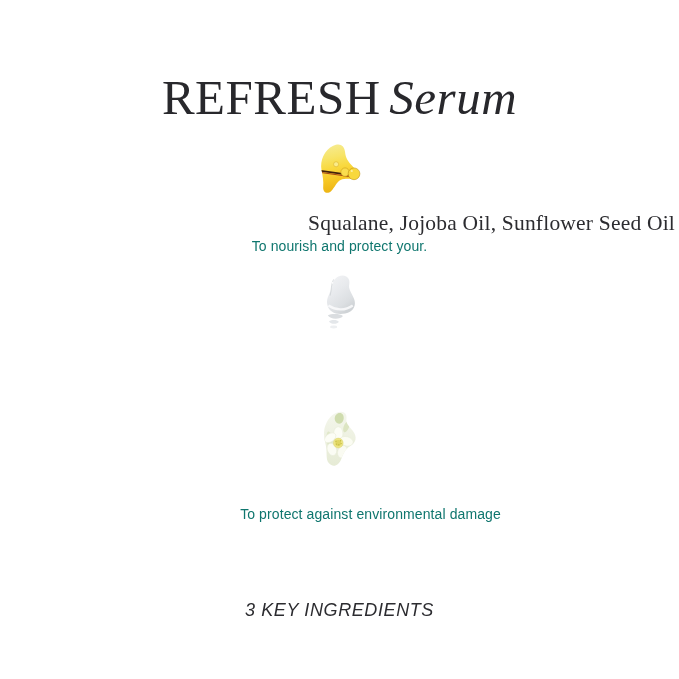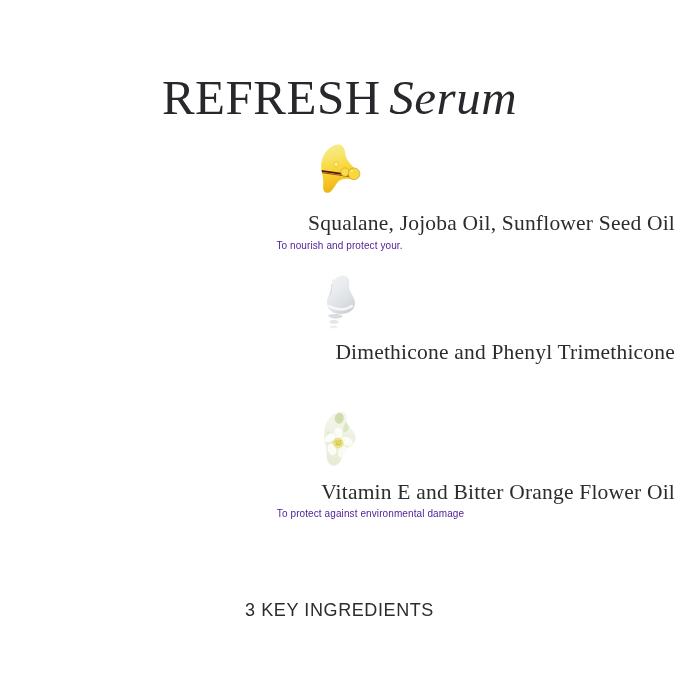--- a/index.html
+++ b/index.html
@@ -60,41 +60,42 @@
   }
   .h-1 { top: 206px; }
   .h-2 { top: 335px; }
   .h-3 { top: 475px; }
   .ingredient-desc {
     position: absolute;
     left: 50%;
     transform: translateX(-50%);
     margin: 0;
     text-align: center;
-    font-size: 10px;
+    font-size: 14px;
     font-weight: 400;
-    color: #4c1d95;
+    color: #0f766e;
     line-height: 18px;
     letter-spacing: 0.1px;
     white-space: pre-line;
     max-width: 420px;
   }
   .d-1 { top: 237px; }
   .d-2 { top: 366px; }
   .d-3 { top: 505px; margin-left: 31px; }
   .footer-label {
     position: absolute;
     top: 600px;
     left: 0;
     right: 0;
     text-align: center;
     font-size: 18px;
     font-weight: 400;
     color: #2c2c30;
     letter-spacing: 0.6px;
+    font-style: italic;
   }
 </style>
 </head>
 <body>
 
 <div class="canvas">
 
   <h1 class="product-title"><span class="brand">REFRESH</span><span class="product">Serum</span></h1>
 
   <div class="icon-wrap icon-oil">
@@ -142,21 +143,20 @@
       <path d="M47,6 C59,1 68,8 66,19 C64,28 70,34 74,44 C79,56 73,67 59,70
                C45,73 30,68 28,54 C26,43 33,36 35,26 C37,15 41,9 47,6 Z" fill="url(#gradSil)"></path>
       <path d="M39,11 C34,19 36,29 33,39" stroke="#c6cace" stroke-width="1.5" fill="none" opacity="0.7"></path>
       <path d="M30,56 C42,64 58,66 72,56" stroke="#fbfcfd" stroke-width="4" fill="none" opacity="0.85"></path>
       <circle cx="37" cy="17" r="1.5" fill="#ffffff" opacity="0.95"></circle>
       <path d="M29,73 C35,70 50,70 55,74 C52,80 33,81 29,73 Z" fill="#dadde0"></path>
       <path d="M31,83 C36,80 45,80 48,84 C45,89 34,89 31,83 Z" fill="#e4e7ea"></path>
       <ellipse cx="39" cy="93" rx="6" ry="2.5" fill="#edeff1"></ellipse>
     </svg>
   </div>
-  <h2 class="ingredient-heading h-2">Dimethicone and Phenyl Trimethicone</h2>
 
   <div class="icon-wrap icon-flower">
     <svg width="58" height="68" viewBox="0 0 100 114" aria-hidden="true">
       <defs>
         <linearGradient id="gradFl" x1="0" y1="0" x2="0" y2="1">
           <stop offset="0" stop-color="#f4f6ec"></stop>
           <stop offset="1" stop-color="#e6ebd5"></stop>
         </linearGradient>
         <clipPath id="clipFl">
           <path d="M44,5 C55,0 63,5 61,16 C60,24 66,28 72,36 C80,46 78,57 68,62
@@ -180,18 +180,17 @@
         <circle cx="47" cy="57" r="5" fill="#dfd35e" opacity="0.9"></circle>
         <circle cx="47" cy="57" r="8.5" fill="none" stroke="#d6cf6b" opacity="0.6"></circle>
         <circle cx="43" cy="54" r="1.2" fill="#c2bd45"></circle>
         <circle cx="51" cy="53" r="1.2" fill="#c2bd45"></circle>
         <circle cx="48" cy="60" r="1.2" fill="#c2bd45"></circle>
         <circle cx="44" cy="59" r="1.2" fill="#c2bd45"></circle>
         <circle cx="52" cy="58" r="1.2" fill="#c2bd45"></circle>
       </g>
     </svg>
   </div>
-  <h2 class="ingredient-heading h-3">Vitamin E and Bitter Orange Flower Oil</h2>
   <p class="ingredient-desc d-3">To protect against environmental damage</p>
 
   <div class="footer-label">3 KEY INGREDIENTS</div>
 
 </div>
 
 </body></html>

